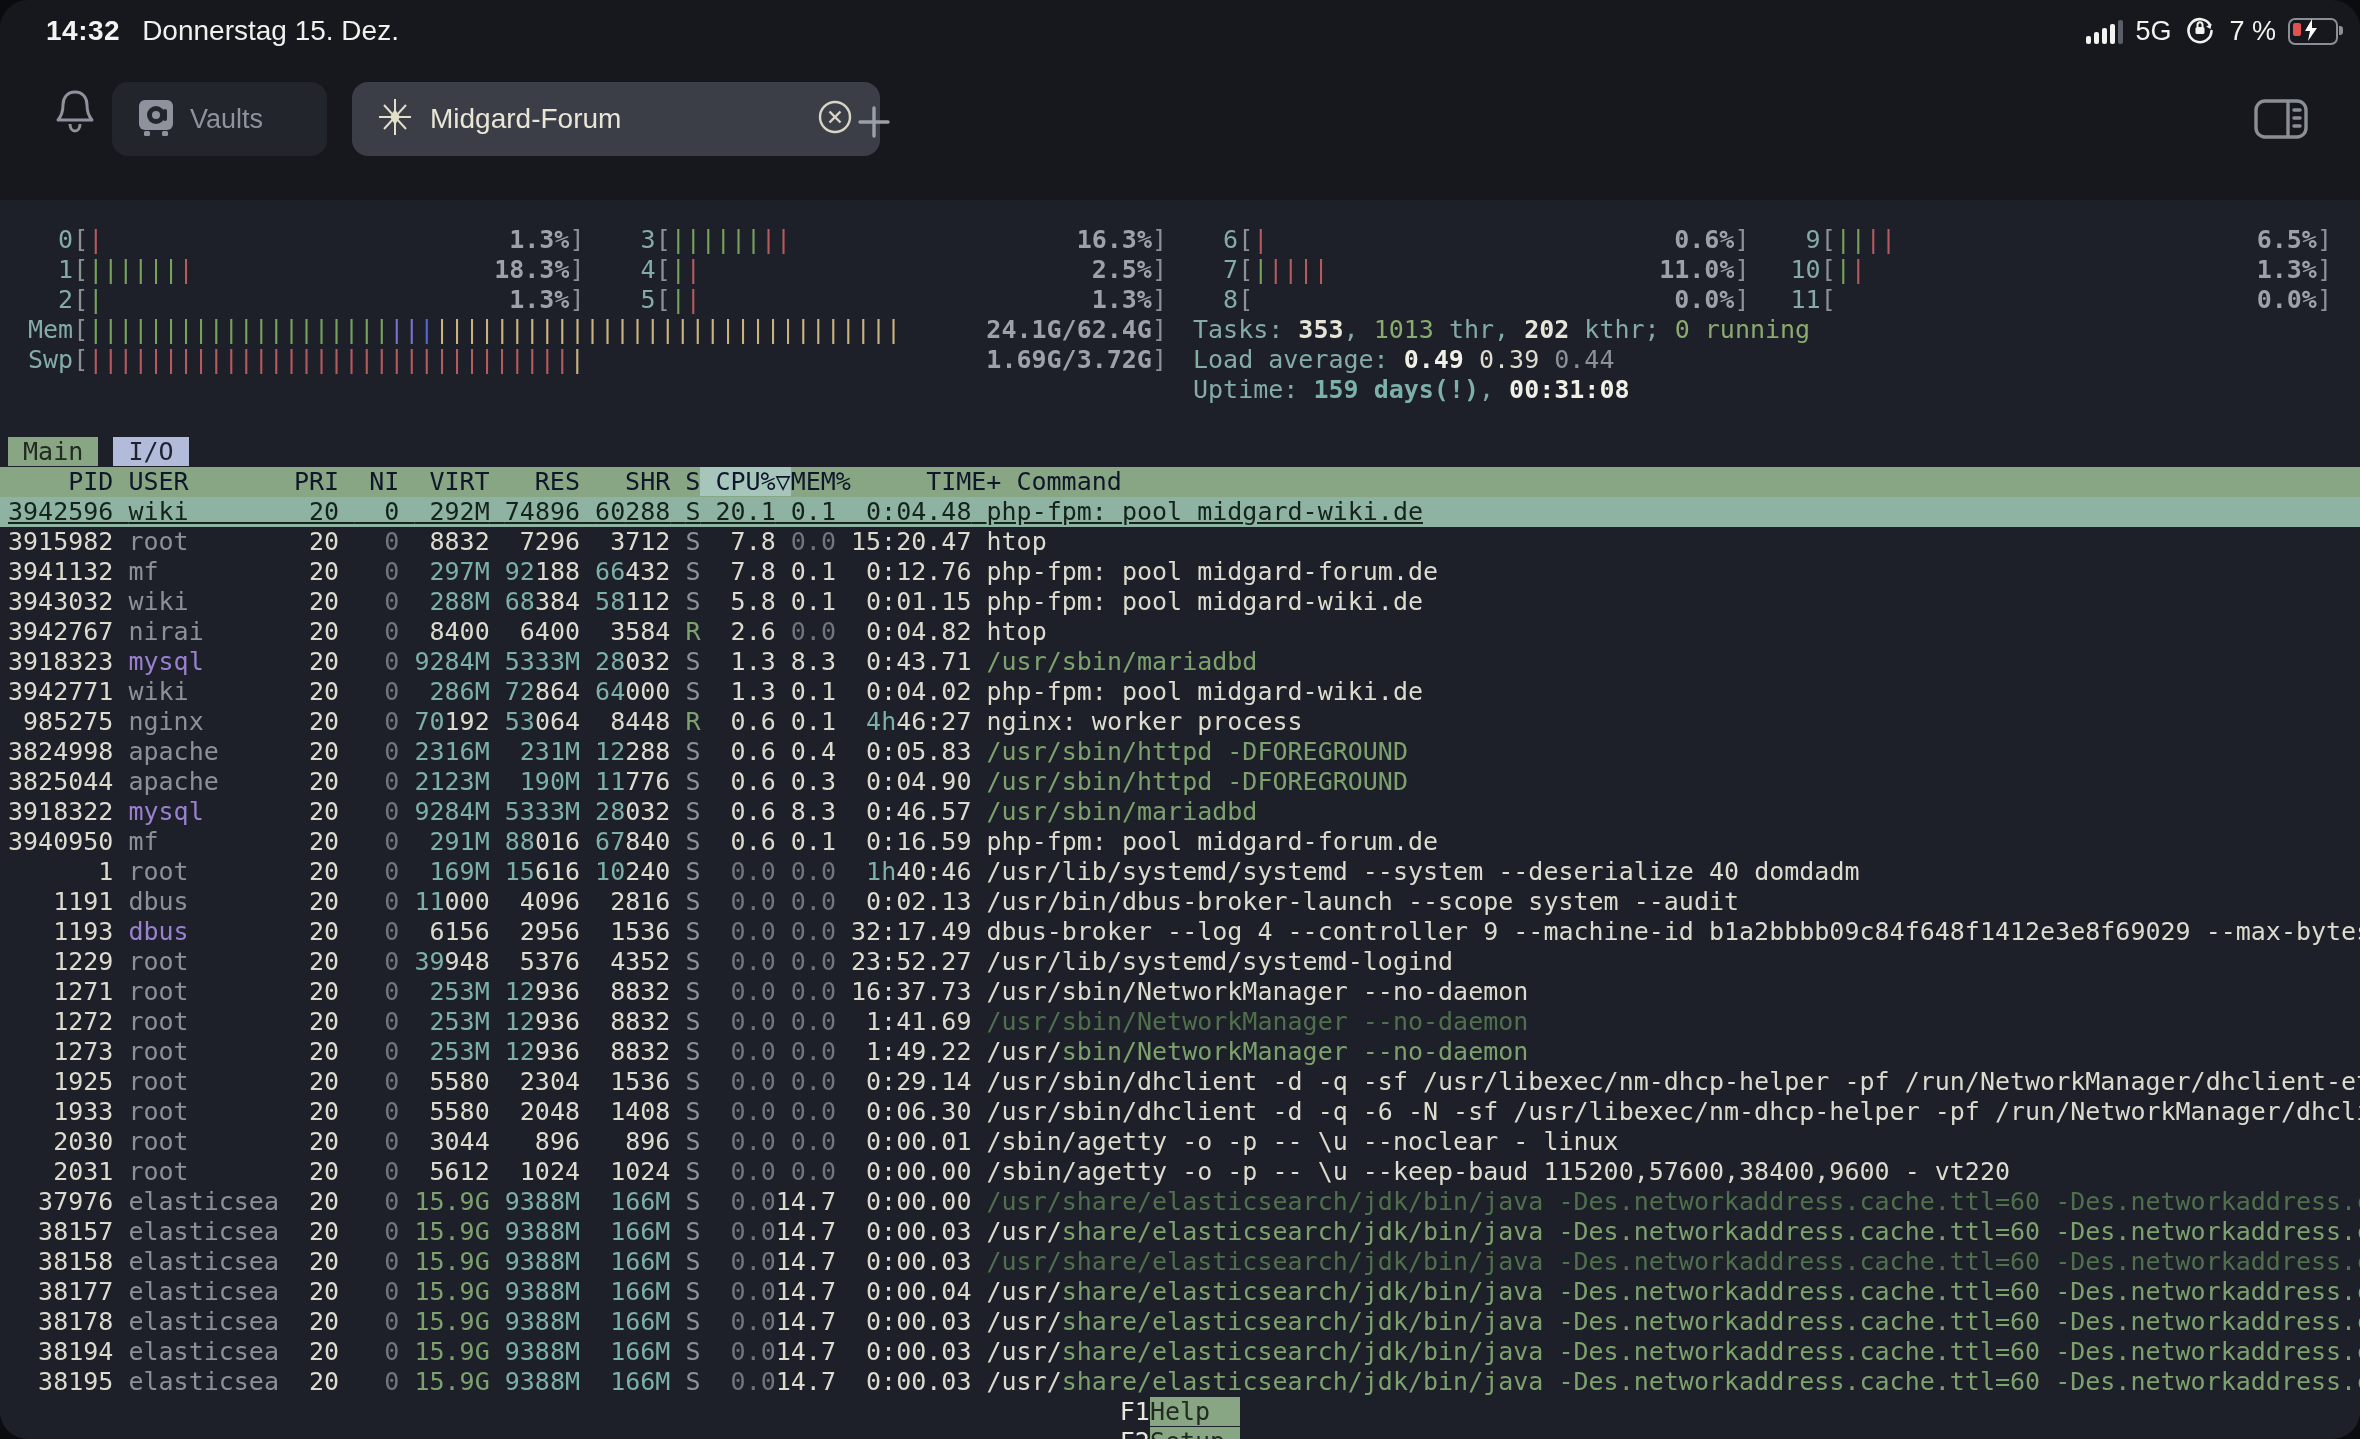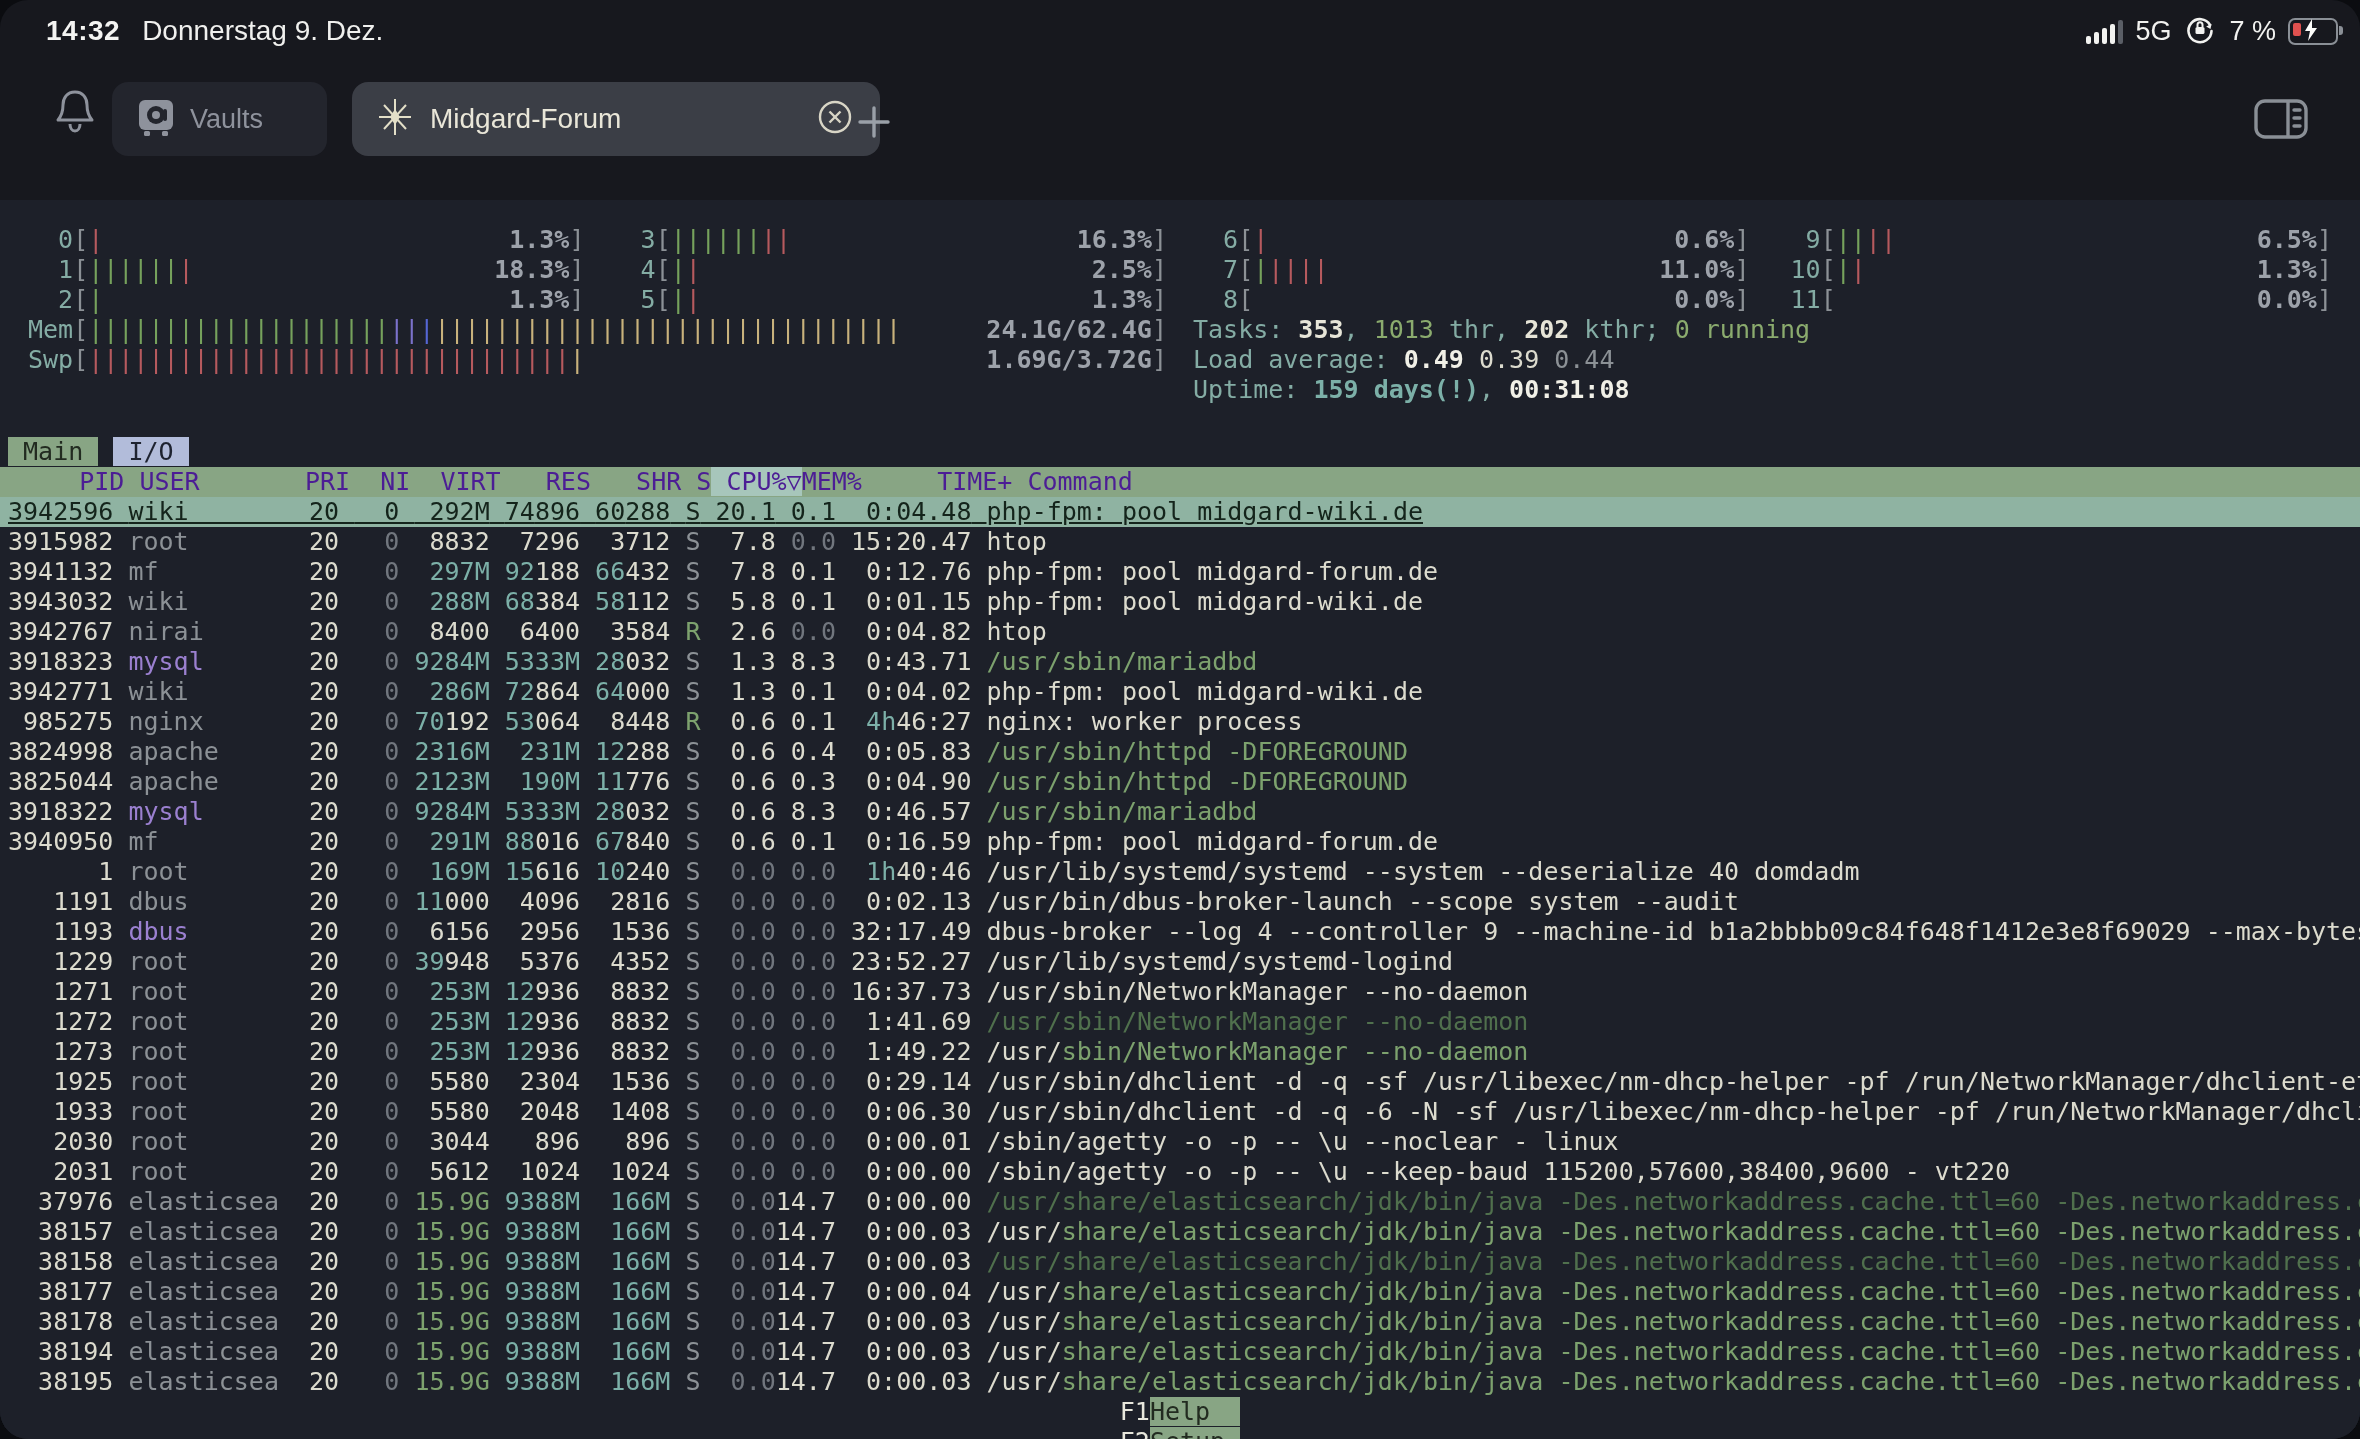--- a/index.html
+++ b/index.html
@@ -45,39 +45,39 @@
   .span2{grid-column:span 2;}
   .txtline{white-space:pre;overflow:hidden;}
   .b-g{color:#76a25c}.b-r{color:#b65a5e}.b-v{color:#7b72cb}.b-b{color:#5566d4}.b-t{color:#c9b27c}
   .c-cream{color:#dcdbce}.c-gray{color:#8c9196}.c-dim{color:#71767e}.c-teal{color:#7cb0a8}
   .c-green{color:#7da26e}.c-dimgreen{color:#50704d}.c-purple{color:#9b80d0}.c-label{color:#84aca4}
   .c-boldcream{color:#e7e5d8;font-weight:bold}.c-boldwhite{color:#f1f0e7;font-weight:bold}
   .c-tealbold{color:#7cb0a8;font-weight:bold}.c-green2{color:#8bab6e}
   .scrtabs{margin-top:32px;padding-left:8px;white-space:pre;}
   .tab-main{background:#88a584;color:#222b20;}
   .tab-io{background:#b2bcda;color:#1e2330;margin-left:15px;}
-  .thead{background:#88a584;color:#4c1d95;white-space:pre;padding-left:19px;overflow:hidden;}
+  .thead{background:#88a584;color:#0f172a;white-space:pre;padding-left:8px;overflow:hidden;}
   .thead .sortcol{background:#a7c6bb;}
   .rows{overflow:hidden;}
   .prow{white-space:pre;padding-left:8px;overflow:hidden;height:30px;cursor:default;}
   .prow.sel{background:#8fb3a2;}
   .prow.sel span{color:#14241b !important;font-weight:normal !important;text-decoration:underline;}
   .fbar{position:absolute;left:0;right:0;bottom:0;height:42px;background:#1d2029;display:flex;align-items:center;white-space:pre;overflow:hidden;flex-direction:column;}
   .fk{color:#e8e7dc;}
   .fl{background:#88a584;color:#222b20;}
 </style>
 </head>
 <body>
 
 <div id="screen">
 
   <div class="statusbar">
     <div class="sb-left">
       <span class="sb-time">14:32</span>
-      <span class="sb-date">Donnerstag 9. Dez.</span>
+      <span class="sb-date">Donnerstag 15. Dez.</span>
     </div>
     <div class="sb-right">
       <span class="sigbars">
         <i style="height:8px"></i>
           <i style="height:12px"></i>
           <i style="height:16px"></i>
           <i style="height:20px"></i>
           <i class="dim" style="height:24px"></i>
       </span>
       <span class="sb-net">5G</span>

